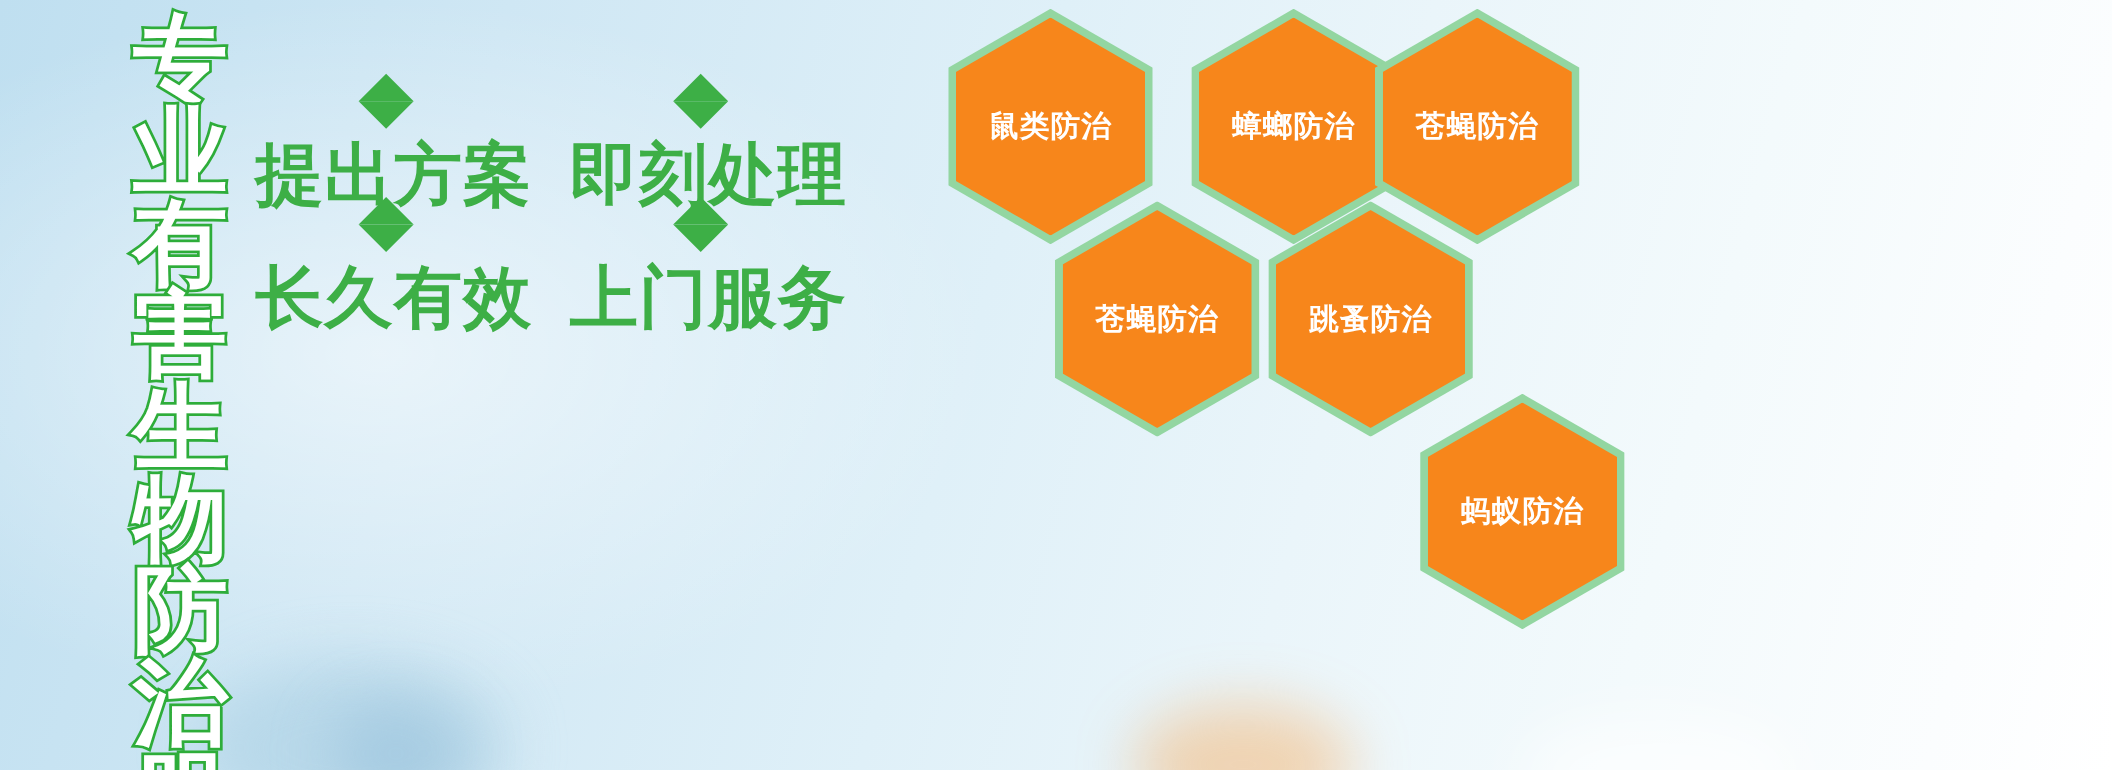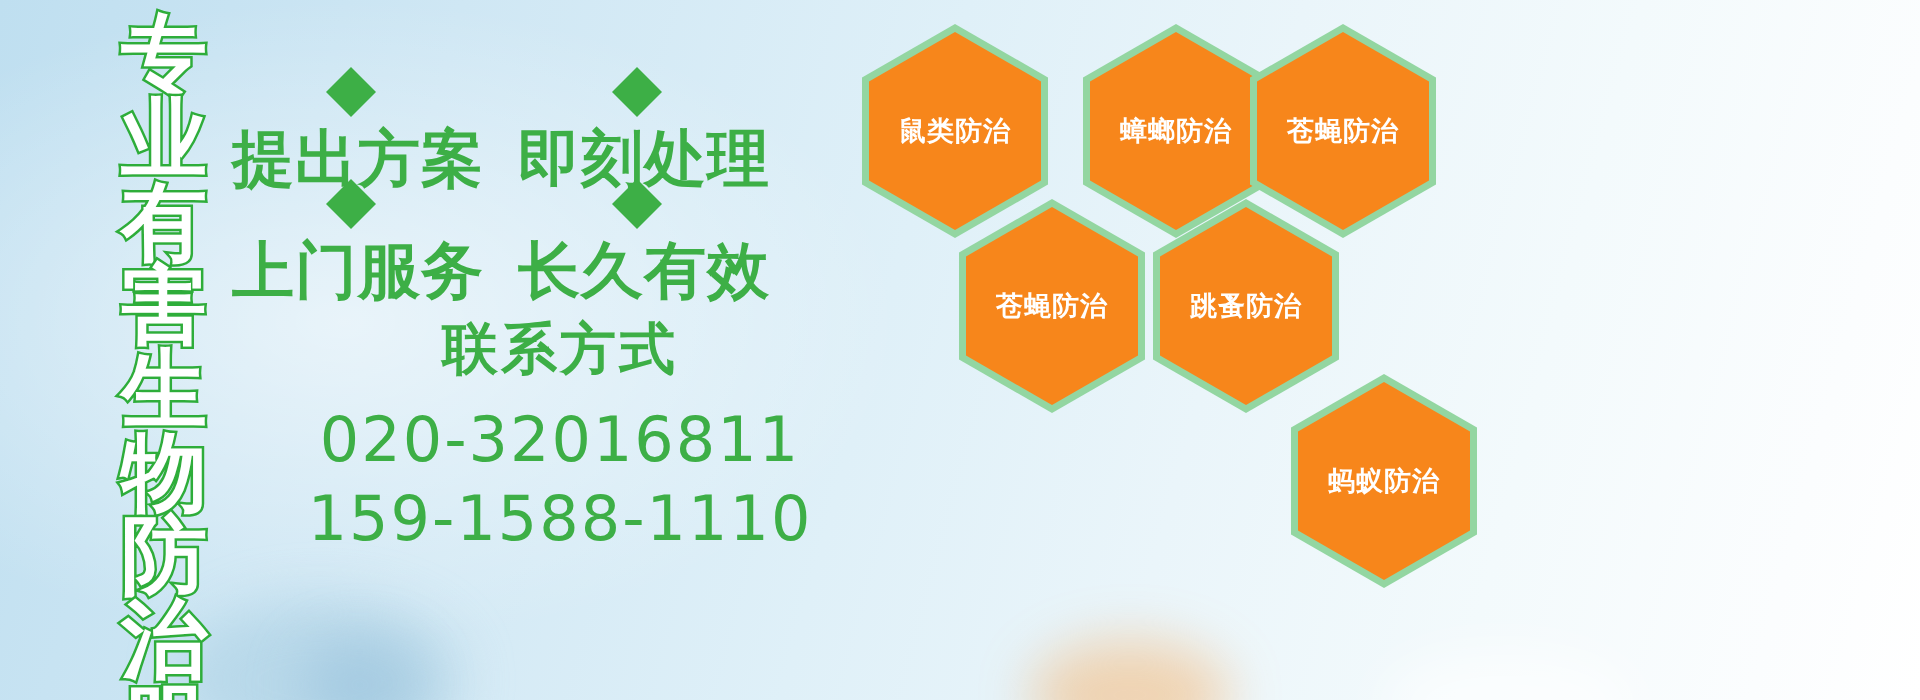--- a/index.html
+++ b/index.html
@@ -121,21 +121,21 @@
     font-weight: normal;
     letter-spacing: 2px;
     line-height: 1.28;
     font-family: "DejaVu Sans", "Liberation Sans", sans-serif;
   }
 
   
   #honeycomb {
     position: absolute;
     left: 862px;
-    top: 16px;
+    top: 0px;
     width: 600px;
     height: 500px;
   }
   .hex {
     position: absolute;
     width: 186px;
     height: 214px;
     display: flex;
     align-items: center;
     justify-content: center;
@@ -193,66 +193,61 @@
       </div>
       <div class="feature-item">
         <span class="diamond-icon"></span>
         <span class="feature-label">即刻处理</span>
       </div>
     </div>
 
     <div class="feature-row">
       <div class="feature-item">
         <span class="diamond-icon"></span>
+        <span class="feature-label">长久有效</span>
+      </div>
+      <div class="feature-item">
+        <span class="diamond-icon"></span>
         <span class="feature-label">上门服务</span>
       </div>
-      <div class="feature-item">
-        <span class="diamond-icon"></span>
-        <span class="feature-label">长久有效</span>
-      </div>
     </div>
 
   </div>
 
-  <div id="contact">
-    <div id="contact-title">联系方式</div>
-    <div class="contact-phone">020-32016811</div>
-    <div class="contact-phone">159-1588-1110</div>
+
+  <div id="honeycomb">
+
+    <div class="hex" style="left:0px;   top:8px;">
+      <div class="hex-inner">
+        <span class="hex-label">鼠类防治</span>
+      </div>
+    </div>
+    <div class="hex" style="left:194px; top:8px;margin-left:27px;">
+      <div class="hex-inner">
+        <span class="hex-label">蟑螂防治</span>
+      </div>
+    </div>
+    <div class="hex" style="left:388px; top:8px;">
+      <div class="hex-inner">
+        <span class="hex-label">苍蝇防治</span>
+      </div>
+    </div>
+
+    <div class="hex" style="left:97px;  top:183px;">
+      <div class="hex-inner">
+        <span class="hex-label">苍蝇防治</span>
+      </div>
+    </div>
+    <div class="hex" style="left:291px; top:183px;align-items:center;">
+      <div class="hex-inner">
+        <span class="hex-label">跳蚤防治</span>
+      </div>
+    </div>
+
+    <div class="hex" style="left:388px; top:358px;margin-left:41px;">
+      <div class="hex-inner">
+        <span class="hex-label">蚂蚁防治</span>
+      </div>
+    </div>
+
   </div>
 
-  <div id="honeycomb">
-
-    <div class="hex" style="left:0px;   top:8px;">
-      <div class="hex-inner">
-        <span class="hex-label">鼠类防治</span>
-      </div>
-    </div>
-    <div class="hex" style="left:194px; top:8px;margin-left:27px;">
-      <div class="hex-inner">
-        <span class="hex-label">蟑螂防治</span>
-      </div>
-    </div>
-    <div class="hex" style="left:388px; top:8px;">
-      <div class="hex-inner">
-        <span class="hex-label">苍蝇防治</span>
-      </div>
-    </div>
-
-    <div class="hex" style="left:97px;  top:183px;">
-      <div class="hex-inner">
-        <span class="hex-label">苍蝇防治</span>
-      </div>
-    </div>
-    <div class="hex" style="left:291px; top:183px;align-items:center;">
-      <div class="hex-inner">
-        <span class="hex-label">跳蚤防治</span>
-      </div>
-    </div>
-
-    <div class="hex" style="left:388px; top:358px;margin-left:41px;">
-      <div class="hex-inner">
-        <span class="hex-label">蚂蚁防治</span>
-      </div>
-    </div>
-
-  </div>
-
 </div>
 
 </body></html>

